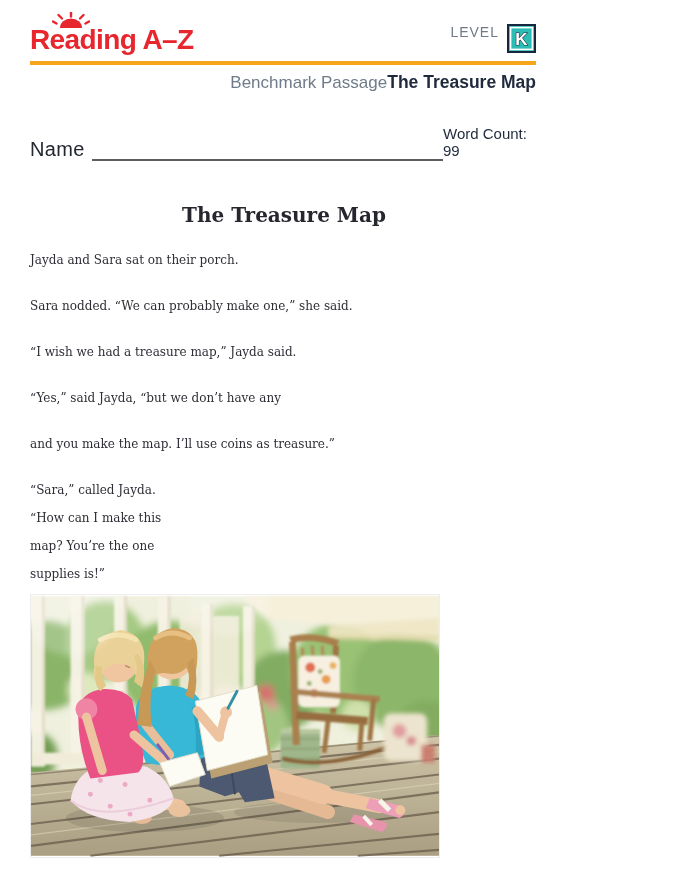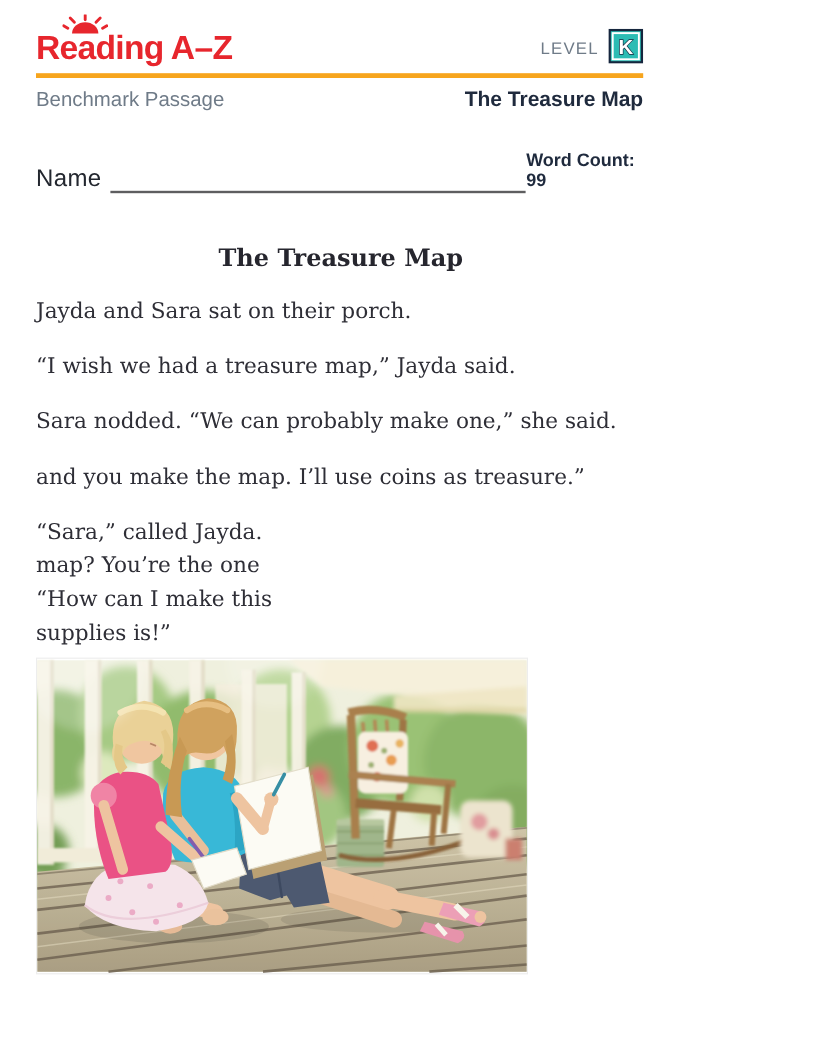--- a/index.html
+++ b/index.html
@@ -6,34 +6,34 @@
   .page{
     width:563px;height:880px;box-sizing:border-box;
     padding:12px 27px 0 30px;background:#ffffff;overflow:hidden;
     font-family:"Liberation Sans",sans-serif;position:relative;
   }
   
   .header-top{display:flex;justify-content:space-between;align-items:flex-end;}
   .logo{position:relative;padding-top:14px;}
   .logo-text{font-size:28px;font-weight:700;color:#e7262d;letter-spacing:-0.6px;line-height:1;}
   .sun{position:absolute;top:0px;left:22px;}
-  .level-group{display:flex;align-items:flex-end;gap:8px;padding-bottom:1px;}
+  .level-group{display:flex;align-items:flex-start;gap:8px;padding-bottom:1px;}
   .level-label{font-size:14px;color:#6f7b88;letter-spacing:1px;padding-bottom:5px;}
   .rule{height:4px;background:#f7a51d;margin-top:7px;}
-  .header-sub{display:flex;justify-content:space-between;align-items:baseline;margin-top:7px;}
+  .header-sub{display:flex;justify-content:flex-end;align-items:baseline;margin-top:7px;}
   .doc-type{font-size:17px;color:#6f7b88;}
   .header-passage-title{font-size:17.5px;font-weight:700;color:#1f2a3d;}
   .name-row{display:flex;align-items:flex-end;margin-top:32px;}
   .name-label{font-size:20px;color:#23272f;letter-spacing:0.3px;}
   .name-line{width:396px;border-bottom:2px solid #5e5e60;height:16px;margin-left:7px;}
-  .word-count{margin-left:auto;font-size:15px;font-weight:700;color:#1f2a3d;padding-bottom:2px;}
+  .word-count{margin-left:auto;font-size:15px;font-weight:400;color:#1f2a3d;padding-bottom:2px;}
   
   .passage-body{margin-top:42px;font-family:"DejaVu Serif",serif;color:#2e2e36;}
   .passage-title{width:508px;text-align:center;font-size:20px;font-weight:700;color:#26262e;margin:0 0 19px 0;}
-  .para{font-size:18px;line-height:28px;margin:0 0 18px 0;}
+  .para{font-size:12px;line-height:28px;margin:0 0 18px 0;}
   .line{display:block;white-space:nowrap;}
   .bottom-row{display:flex;align-items:flex-start;flex-direction:column;}
   .narrow{width:226px;flex:none;}
   .photo-frame{margin-top:-12px;border:1px solid #ededed;line-height:0;flex:none;}
 </style>
 </head>
 <body>
 
 <div class="page">
 
@@ -74,36 +74,37 @@
     <span class="word-count">Word Count: 99</span>
   </div>
 
   <div class="passage-body">
     <h1 class="passage-title">The Treasure Map</h1>
 
     <p class="para">
       <span class="line">Jayda and Sara sat on their porch.</span>
     </p>
     <p class="para">
+      <span class="line">Sara nodded. “We can probably make one,” she said.</span>
+    </p>
+    <p class="para">
       <span class="line">“I wish we had a treasure map,” Jayda said.</span>
     </p>
     <p class="para">
-      <span class="line">Sara nodded. “We can probably make one,” she said.</span>
-    </p>
-    <p class="para">
+      <span class="line">“Yes,” said Jayda, “but we don’t have any</span>
     </p>
     <p class="para">
       <span class="line">and you make the map. I’ll use coins as treasure.”</span>
     </p>
 
     <div class="bottom-row">
       <p class="para narrow">
         <span class="line">“Sara,” called Jayda.</span>
+        <span class="line">“How can I make this</span>
         <span class="line">map? You’re the one</span>
-        <span class="line">“How can I make this</span>
         <span class="line">supplies is!”</span>
       </p>
 
       <div class="photo-frame">
         <svg width="408" height="262" viewBox="0 0 412 262" role="img" aria-label="Two girls sitting on a sunny porch floor writing on notepads">
           <defs>
             <filter id="b4" x="-30%" y="-30%" width="160%" height="160%">
                 <feGaussianBlur stdDeviation="4"></feGaussianBlur>
               </filter>
             <filter id="b2" x="-30%" y="-30%" width="160%" height="160%">

